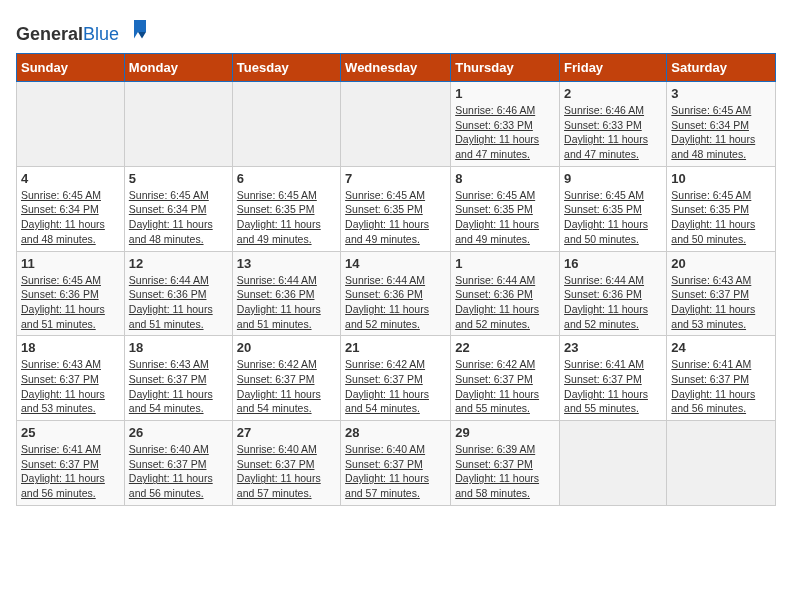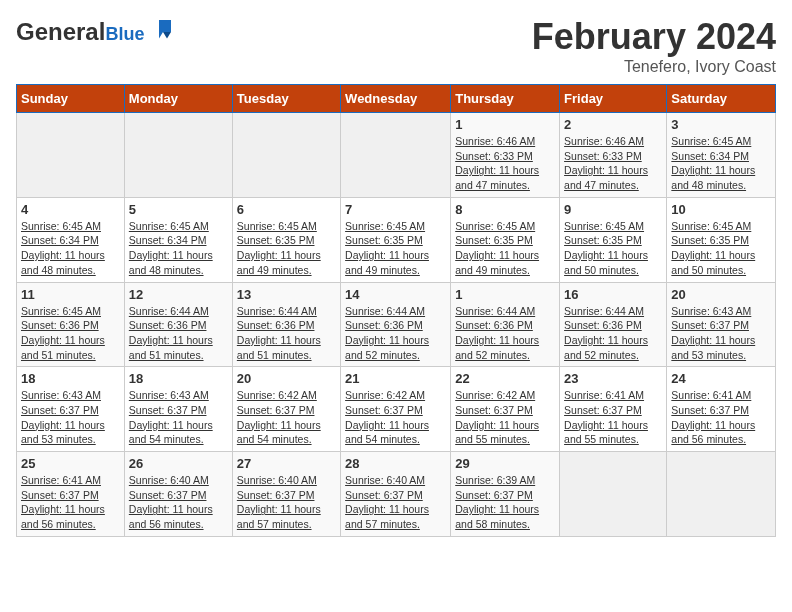--- a/index.html
+++ b/index.html
@@ -14,27 +14,27 @@
       display: flex;
       justify-content: space-between;
       align-items: flex-start;
       margin-bottom: 8px;
     }
     .logo {
       display: flex;
       align-items: center;
     }
     .logo-text-general {
-      font-size: 24px;
+      font-size: 18px;
       font-weight: bold;
       color: #333;
     }
     .logo-text-blue {
       font-size: 18px;
-      font-weight: bold;
+      font-weight: normal;
       color: #1a6bbf;
     }
     .logo-icon {
       width: 24px;
       height: 24px;
       margin-left: 2px;
     }
     .title-area {
       text-align: right;
     }
@@ -97,24 +97,20 @@
 <div class="header-area">
   <div class="logo">
     <div>
       <span class="logo-text-general">General</span><span class="logo-text-blue">Blue</span>
       <svg class="logo-icon" viewBox="0 0 30 30">
         <polygon points="10,5 25,5 25,20 15,20 10,28" fill="#1a6bbf"></polygon>
         <polygon points="15,20 25,20 20,28" fill="#0d4a8a"></polygon>
       </svg>
     </div>
   </div>
-  <div class="title-area">
-    <div class="main-title">February 2024</div>
-    <div class="subtitle">Tenefero, Ivory Coast</div>
-  </div>
 </div>
 
 <table>
   <thead>
     <tr>
     <th>Sunday</th>
         <th>Monday</th>
         <th>Tuesday</th>
         <th>Wednesday</th>
         <th>Thursday</th>

